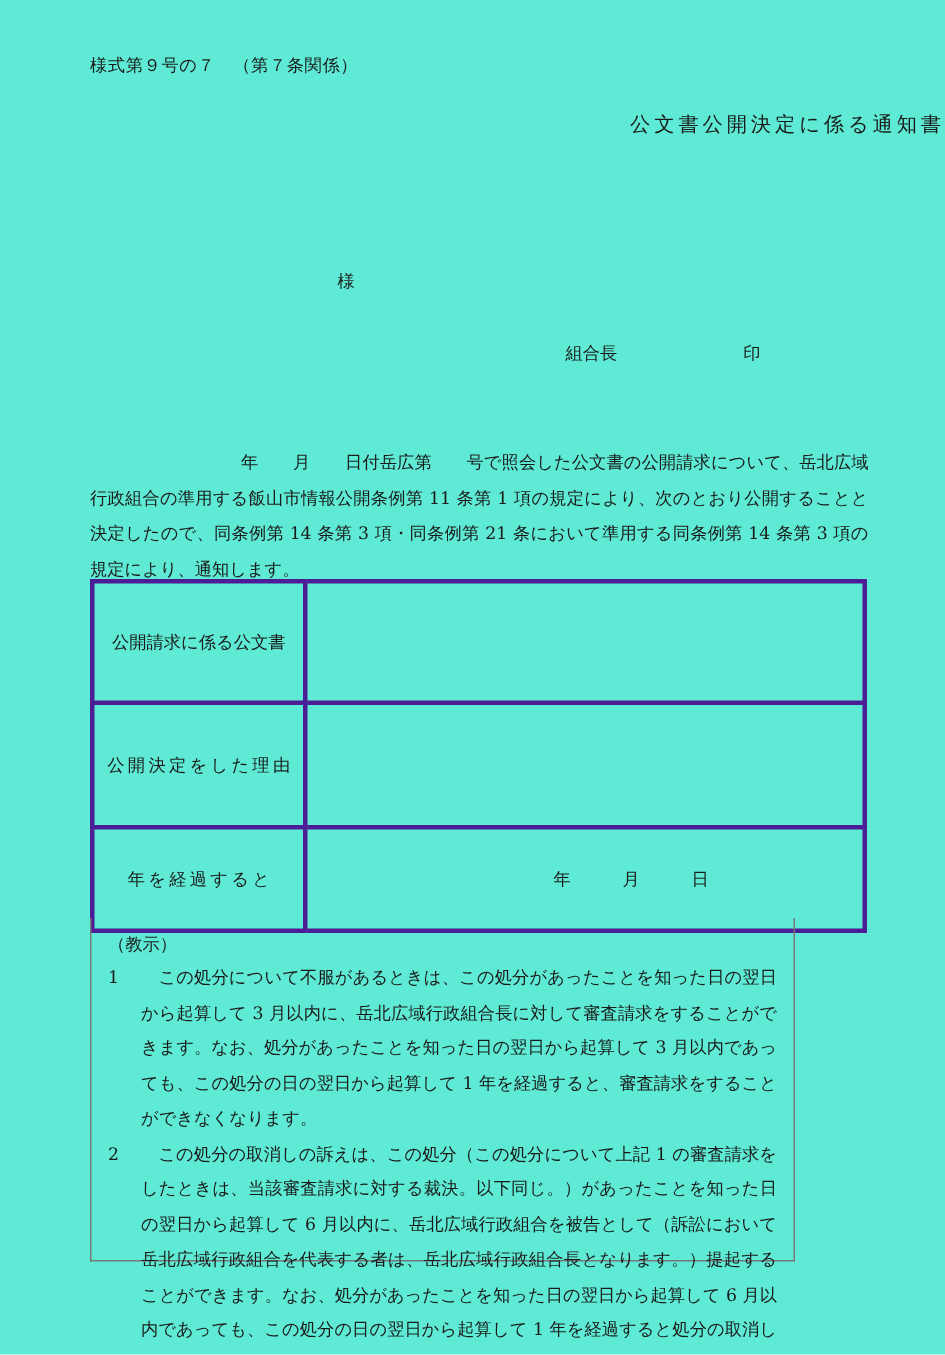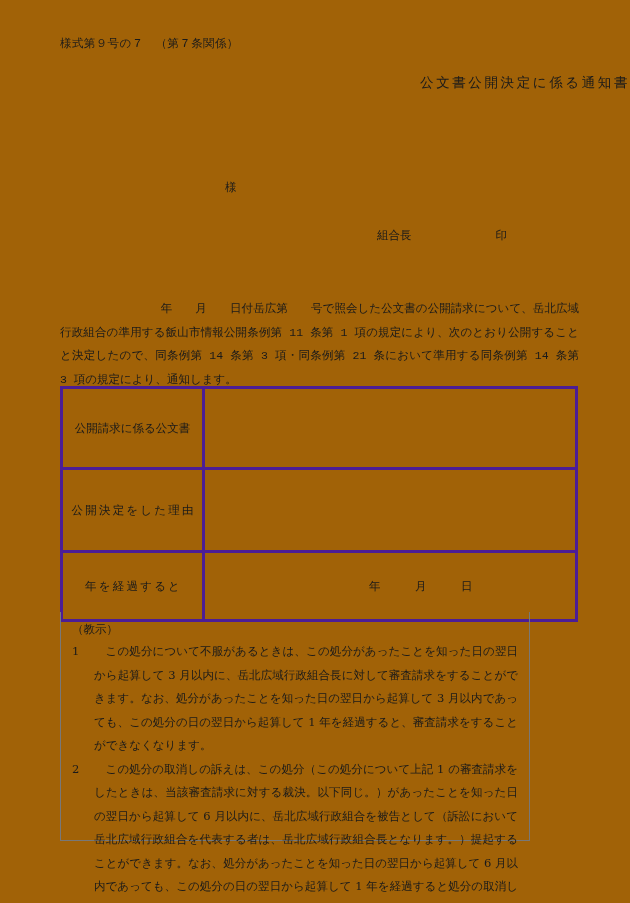--- a/index.html
+++ b/index.html
@@ -11,21 +11,21 @@
     width: 630px;
     height: 903px;
     position: relative;
     font-family: "DejaVu Serif", "Liberation Serif", serif;
     color: #1a1a1a;
     overflow: hidden;
   }
   .page {
     position: absolute;
     inset: 0;
-    background: #a16207;
+    background: #5eead4;
   }
 
   
   .form-no {
     position: absolute;
     left: 60px;
     top: 36px;
     font-size: 11.5px;
     letter-spacing: 0.4px;
     white-space: nowrap;
@@ -93,21 +93,20 @@
   .body-para {
     position: absolute;
     left: 60px;
     top: 297px;
     width: 519px;
     font-size: 11.5px;
     line-height: 23.5px;
     text-align: justify;
     text-justify: inter-ideograph;
     text-indent: 66px;
-    font-family: Liberation Mono, monospace;
   }
 
   
   .form-table {
     position: absolute;
     left: 60px;
     top: 386px;
     width: 518px;
     border-collapse: collapse;
     table-layout: fixed;

